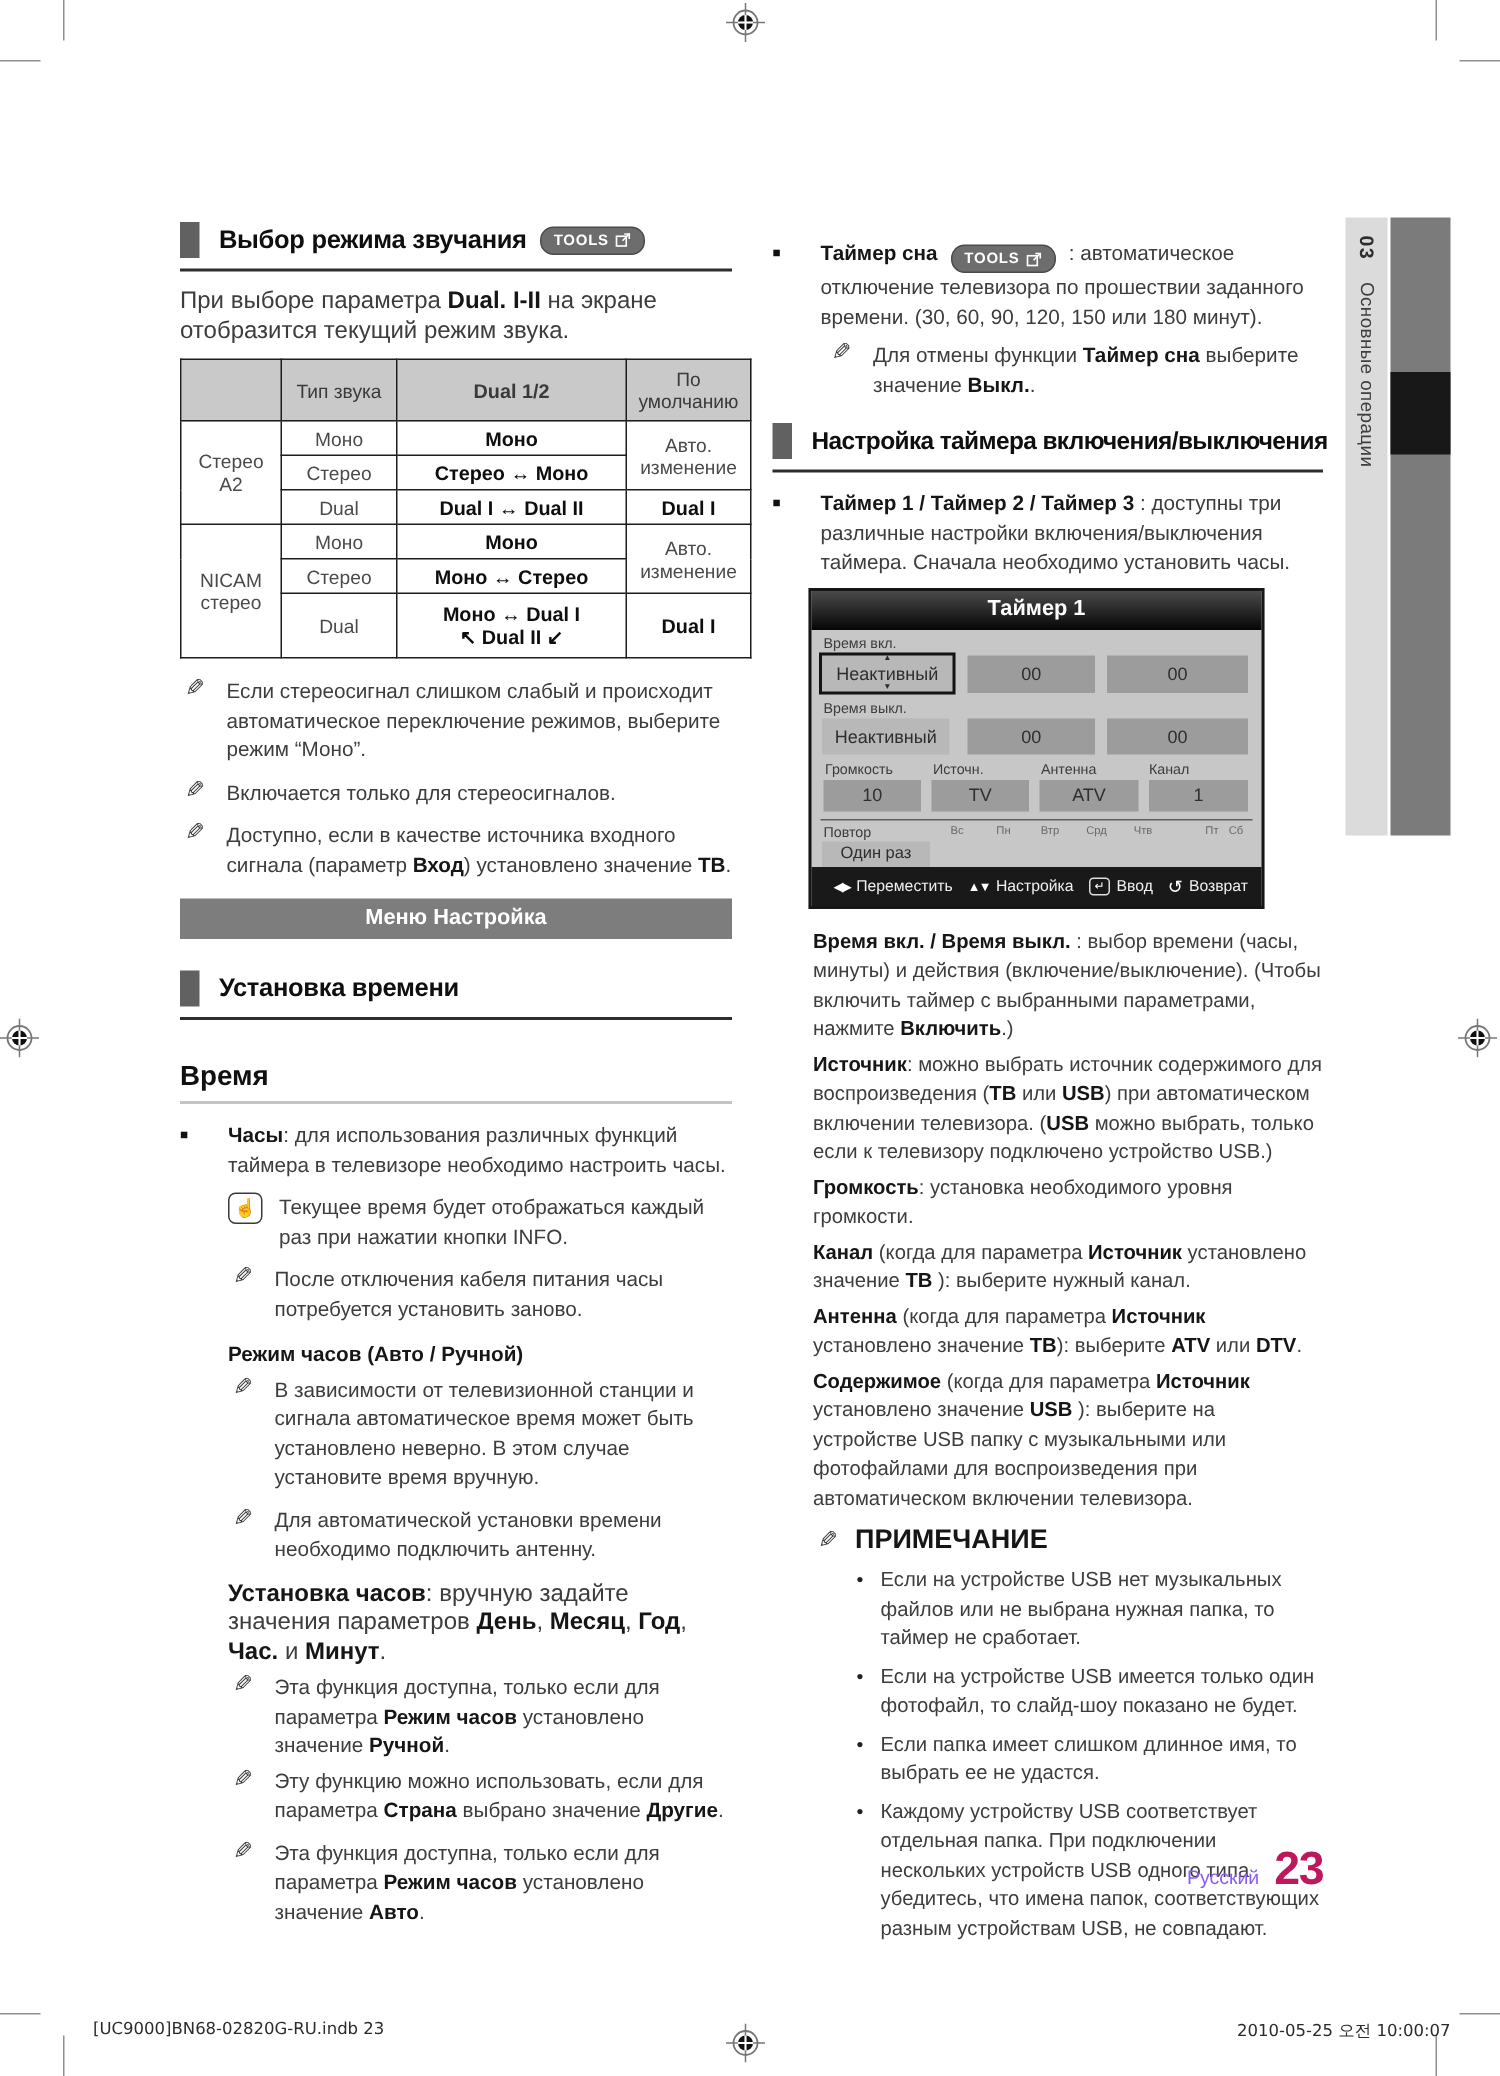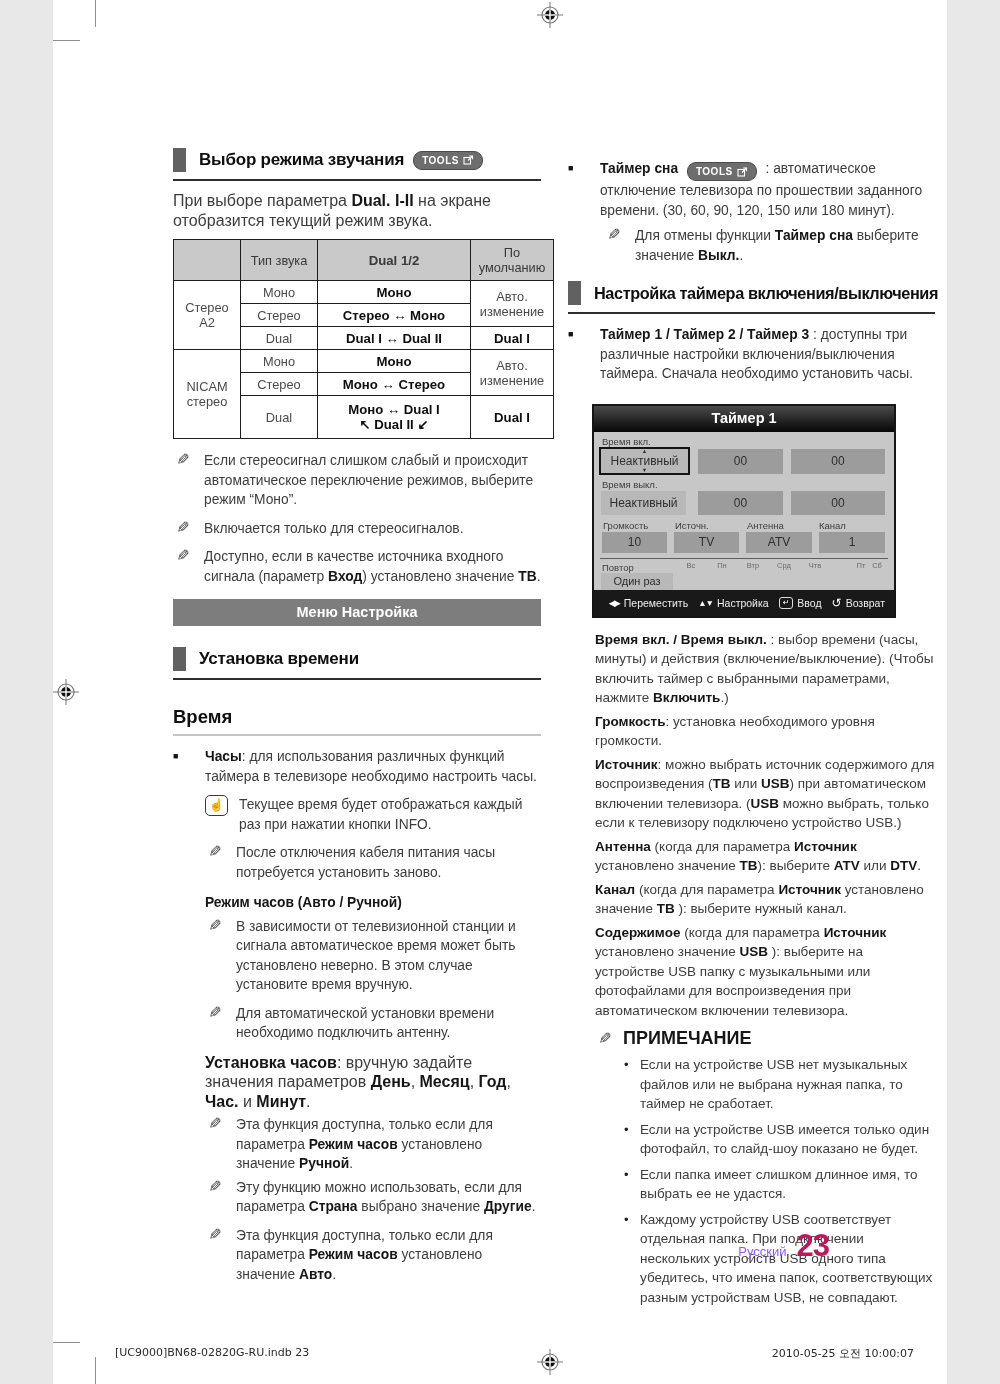--- a/index.html
+++ b/index.html
@@ -1,17 +1,17 @@
 <!DOCTYPE html>
 <html><head>
 <meta charset="utf-8">
 <style>
   html,body { margin:0; padding:0; background:#e8e8e8; }
   .page {
-    position:relative; width:894px; height:1384px; margin:0 auto;
+    position:relative; width:1000px; height:1384px; margin:0 auto;
     background:#ffffff; font-family:"Liberation Sans", sans-serif;
     color:#3d3d3d; overflow:hidden;
   }
   .b { font-weight:bold; color:#161616; }
 
   
   .cm { position:absolute; background:#8f8f8f; }
   .regmark { position:absolute; width:26px; height:26px; }
 
   
@@ -58,21 +58,21 @@
   .bullet-text { font-size:13.8px; line-height:19.5px; }
 
   .sub-heading { margin:11px 0 0 32px; font-size:13.8px; font-weight:bold; color:#161616; line-height:19.5px; }
 
   .hand-note { display:flex; margin:9px 0 0 32px; font-size:13.8px; line-height:19.5px; }
   .hand-icon { flex:none; width:21px; height:19px; border:1.6px solid #3a3a3a; border-radius:5px;
      text-align:center; font-size:12px; line-height:18px; margin-right:11px; color:#222; }
 
   
   .tvm { position:relative; width:300px; height:210px; border:2px solid #161616;
-     background:#c7c7c7; margin:20px 0 0 24px; font-family:"Liberation Sans",sans-serif; }
+     background:#c7c7c7; margin:7px 0 0 24px; font-family:"Liberation Sans",sans-serif; }
   .tvm-title { height:26px; background:linear-gradient(#4a4a4a,#060606); color:#fff;
      font-weight:bold; font-size:14.5px; text-align:center; line-height:25px; }
   .tvm-label { position:absolute; font-size:9.5px; color:#3c3c3c; }
   .tvf { position:absolute; background:#9c9c9c; color:#2e2e2e; font-size:12px;
      display:flex; align-items:center; justify-content:center; }
   .tvf.light { background:#b8b8b8; }
   .tvf.selected { background:#b8b8b8; border:2px solid #141414; flex-direction:column; }
   .tvf.selected .fld-arrow { font-size:5.5px; line-height:5px; color:#2b2b2b; }
   .tvm-sep { position:absolute; left:6px; right:6px; top:152px; border-top:1px solid #5f5f5f; }
   .day { position:absolute; width:22px; text-align:center; }
@@ -373,24 +373,24 @@
             <span>Ввод</span>
           </span>
         <span class="hint">
             <span class="hint-icon ret">↺</span>
             <span>Возврат</span>
           </span>
       </div>
     </div>
 
     <div class="pp" style="margin-top:12px;"><span class="b">Время вкл. / Время выкл.</span><span> : выбор времени (часы, минуты) и действия (включение/выключение). (Чтобы включить таймер с выбранными параметрами, нажмите </span><span class="b">Включить</span><span>.)</span></div>
+    <div class="pp"><span class="b">Источник</span><span>: можно выбрать источник содержимого для воспроизведения (</span><span class="b">ТВ</span><span> или </span><span class="b">USB</span><span>) при автоматическом включении телевизора. (</span><span class="b">USB</span><span> можно выбрать, только если к телевизору подключено устройство USB.)</span></div>
     <div class="pp"><span class="b">Громкость</span><span>: установка необходимого уровня громкости.</span></div>
-    <div class="pp"><span class="b">Источник</span><span>: можно выбрать источник содержимого для воспроизведения (</span><span class="b">ТВ</span><span> или </span><span class="b">USB</span><span>) при автоматическом включении телевизора. (</span><span class="b">USB</span><span> можно выбрать, только если к телевизору подключено устройство USB.)</span></div>
+    <div class="pp"><span class="b">Канал</span><span> (когда для параметра </span><span class="b">Источник</span><span> установлено значение </span><span class="b">ТВ</span><span> ): выберите нужный канал.</span></div>
     <div class="pp"><span class="b">Антенна</span><span> (когда для параметра </span><span class="b">Источник</span><span> установлено значение </span><span class="b">ТВ</span><span>): выберите </span><span class="b">ATV</span><span> или </span><span class="b">DTV</span><span>.</span></div>
-    <div class="pp"><span class="b">Канал</span><span> (когда для параметра </span><span class="b">Источник</span><span> установлено значение </span><span class="b">ТВ</span><span> ): выберите нужный канал.</span></div>
     <div class="pp"><span class="b">Содержимое</span><span> (когда для параметра </span><span class="b">Источник</span><span> установлено значение </span><span class="b">USB</span><span> ): выберите на устройстве USB папку с музыкальными или фотофайлами для воспроизведения при автоматическом включении телевизора.</span></div>
 
     <div class="note-head">
       <span class="pencil">✎</span>
       <span class="nh-text">ПРИМЕЧАНИЕ</span>
     </div>
 
     <div class="nb">
         <span class="dot">•</span>
         <div>Если на устройстве USB нет музыкальных файлов или не выбрана нужная папка, то таймер не сработает.</div>

